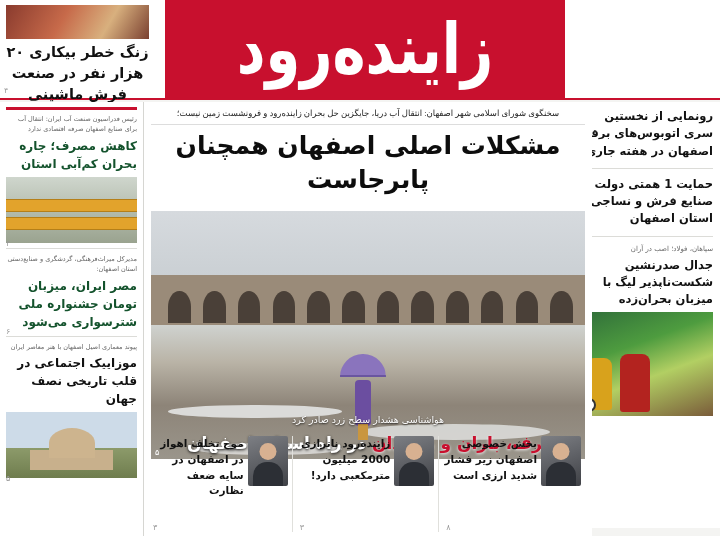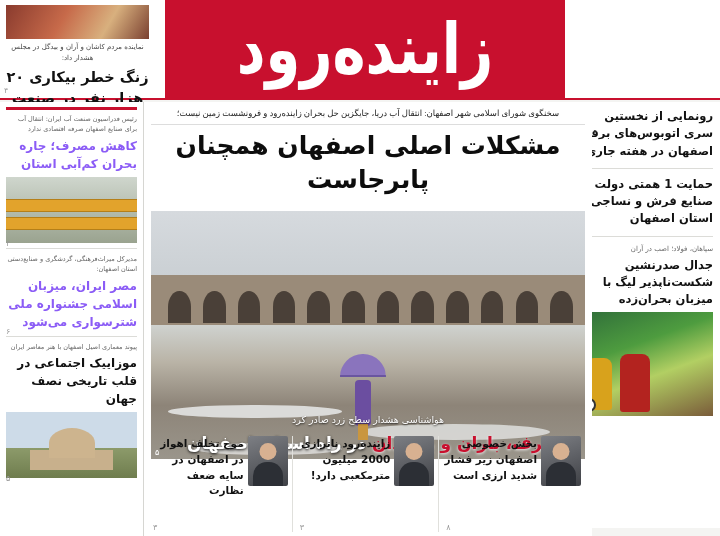--- a/index.html
+++ b/index.html
@@ -170,21 +170,21 @@
 
   
   .col-left {
     position: absolute; top: 102px; left: 0; width: 144px; bottom: 0;
     background: #ffffff; border-right: 1px solid #d6d6d2;
     padding: 5px 6px;
   }
   .lnews { position: relative; border-bottom: 1px solid #dcdcd8; padding-bottom: 5px; margin-bottom: 5px; }
   .lnews:last-child { border-bottom: none; }
   .lnews .kicker { font-size: 6.5px; color: #666; line-height: 1.6; text-align: right; margin-bottom: 2px; }
-  .lnews .title { font-size: 12px; font-weight: bold; color: #8b5cf6; line-height: 1.5; text-align: right; }
+  .lnews .title { font-size: 12px; font-weight: bold; color: #14532d; line-height: 1.5; text-align: right; }
   .lnews .title.dark { color: #111; }
   .lphoto { width: 100%; height: 66px; margin-top: 4px; position: relative; overflow: hidden; }
   .lphoto.pipes { background: linear-gradient(#cfd6cd,#9aa38f); }
   .lphoto.pipes .pipe { position: absolute; left: -10%; width: 120%; height: 13px; background: #e2a32c; border: 1px solid #b57f18; }
   .lphoto.dome { background: linear-gradient(#cddbe8 0%, #cddbe8 55%, #8c9a6a 55%, #6f7d4e 100%); }
   .lphoto.dome .d { position: absolute; left: 50%; transform: translateX(-50%); bottom: 20px; width: 46px; height: 30px; background: #cdb48e; border-radius: 50% 50% 0 0; }
   .lphoto.dome .wall { position: absolute; left: 18%; bottom: 8px; width: 64%; height: 20px; background: #c8b08c; }
   .lnum { position: absolute; left: 0; bottom: 0; font-size: 8px; color: #999; }
   .redbar { width: 100%; height: 3px; background: #c8102e; margin-bottom: 4px; }
 </style>
@@ -205,21 +205,20 @@
       <div class="red">۱۳ دسامبر ۲۰۲۱</div>
       <div>۲۴ جمادی‌الاولی ۱۴۴۳</div>
       <div>شماره ۳۴۰۶</div>
       <div>۸ صفحه</div>
       <div>سال پانزدهم</div>
       <div>قیمت ۲۰۰۰ تومان</div>
     </div>
 
     <div class="masthead-left">
       <div style="width:100%;height:34px;background:linear-gradient(120deg,#8a3b2e,#c76a4a 40%,#d8b07e 70%,#7a4030);margin-bottom:3px;"></div>
-      <div class="ml-kicker">نماینده مردم کاشان و آران و بیدگل در مجلس هشدار داد:</div>
       <div class="ml-head">زنگ خطر بیکاری ۲۰ هزار نفر در صنعت فرش ماشینی کاشان</div>
       <div class="pagenum" style="left:4px;bottom:3px;">۴</div>
     </div>
   </div>
 
   <div class="col-right">
     <div class="side-item">
       <div class="side-title">رونمایی از نخستین سری اتوبوس‌های برقی اصفهان در هفته جاری</div>
       <div class="pagenum">۲</div>
     </div>
@@ -303,21 +302,21 @@
       <div class="title">کاهش مصرف؛ چاره بحران کم‌آبی استان</div>
       <div class="lphoto pipes">
         <div class="pipe" style="top:22px;"></div>
         <div class="pipe" style="top:40px;"></div>
       </div>
       <div class="lnum">۴</div>
     </div>
 
     <div class="lnews">
       <div class="kicker">مدیرکل میراث‌فرهنگی، گردشگری و صنایع‌دستی استان اصفهان:</div>
-      <div class="title">مصر ایران، میزبان اسلامی جشنواره ملی شترسواری می‌شود</div>
+      <div class="title">مصر ایران، میزبان تومان جشنواره ملی شترسواری می‌شود</div>
       <div class="lnum">۶</div>
     </div>
 
     <div class="lnews">
       <div class="kicker">پیوند معماری اصیل اصفهان با هنر معاصر ایران</div>
       <div class="title dark">موزاییک اجتماعی در قلب تاریخی نصف جهان</div>
       <div class="lphoto dome">
         <div class="wall"></div>
         <div class="d"></div>
       </div>

